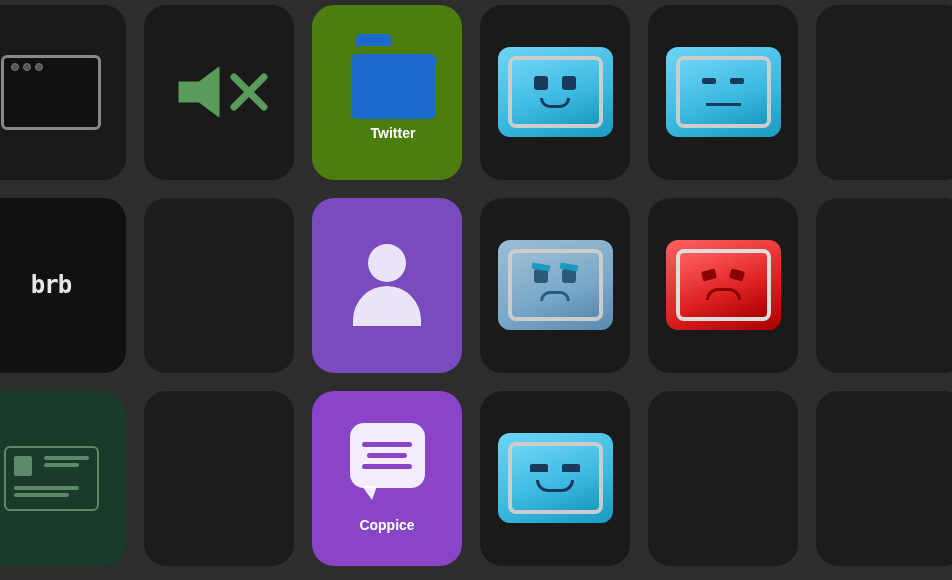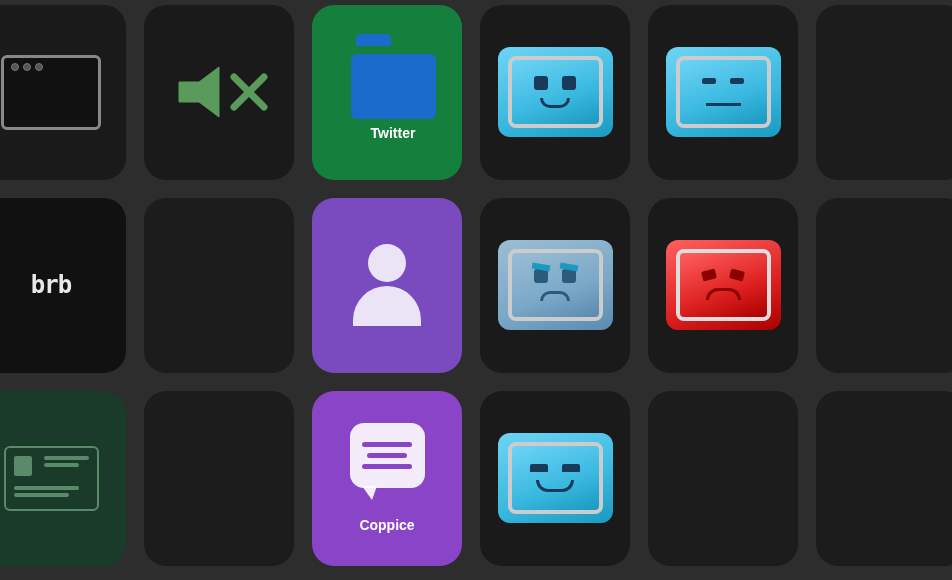--- a/index.html
+++ b/index.html
@@ -65,21 +65,21 @@
       border: 1px solid #777;
     }
 
     
     .app-mute {
       background: #1a1a1a;
     }
 
     
     .app-twitter {
-      background: #15803d;
+      background: #4d7c0f;
       padding-left: 12px;
     }
     .folder-icon {
       display: flex;
       flex-direction: column;
       align-items: center;
     }
     .folder-body {
       width: 80px;
       height: 65px;

